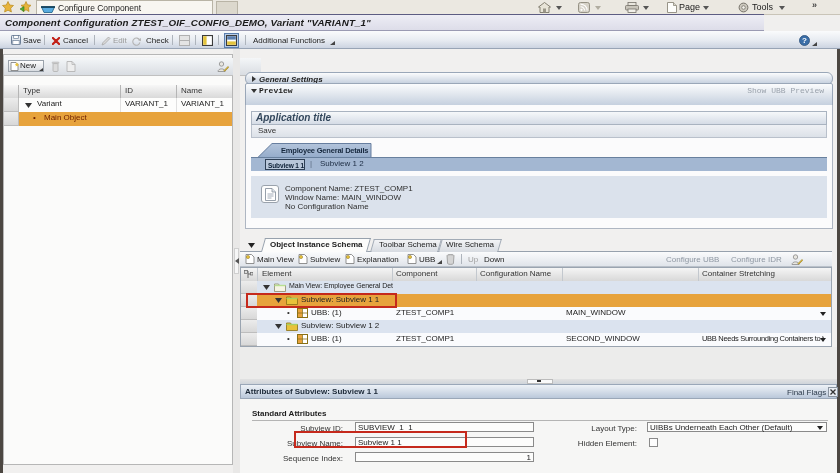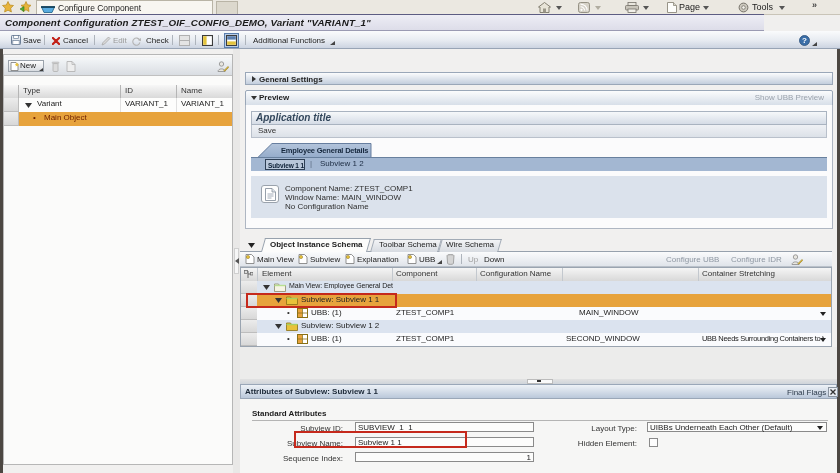--- a/index.html
+++ b/index.html
@@ -124,21 +124,21 @@
 <div class="abs" style="left:0;top:49px;width:3px;height:424px;background:#4c4742;"></div>
 <div class="abs" style="left:837px;top:49px;width:3px;height:424px;background:#4c4742;"></div>
 
 <div class="abs" style="left:3px;top:54px;width:230px;height:411px;background:#fbfbfa;border:1px solid #b6b6b6;box-sizing:border-box;">
   <div class="abs" style="left:0;top:0;width:228px;height:13px;background:linear-gradient(#fafafa,#d6d6d6);border-bottom:1px solid #b0b0b0;">
     <div class="abs b" style="left:5px;top:1px;color:#1c1c1c;">Navigation</div>
     <svg class="abs" style="left:216px;top:2px" width="9" height="9" viewBox="0 0 9 9">
           <path d="M1.5,1.5 L7.5,7.5 M7.5,1.5 L1.5,7.5" stroke="#333" stroke-width="1.6"></path>
         </svg>
   </div>
-  <div class="abs" style="left:0;top:3px;width:228px;height:17px;background:linear-gradient(#f4f6f8,#d9dde2);border-bottom:1px solid #c0c0c0;">
+  <div class="abs" style="left:0;top:3px;width:228px;height:17px;background:linear-gradient(#f4f6f8,#d9dde2);border-bottom:1px solid #c0c0c0;padding-left:29px;">
     <div class="abs" style="left:4px;top:2px;width:36px;height:12px;background:linear-gradient(#fdfdfd,#d8dce1);border:1px solid #9aa2ab;box-sizing:border-box;">
       <svg class="abs" style="left:1px;top:1px" width="9" height="9" viewBox="0 0 9 9">
             <path d="M1,0.5 L6,0.5 L8,2.5 L8,8.5 L1,8.5 Z" fill="#fff" stroke="#777" stroke-width="0.8"></path>
             <polygon points="6.8,0.3 7.6,1.8 9,2 8,3 8.3,4.4 6.9,3.7 5.6,4.4 5.9,3 4.8,2 6.2,1.8" fill="#e8c23a"></polygon>
           </svg>
       <div class="abs" style="left:11px;top:0px;">New</div>
       <svg class="abs" style="left:30px;top:7px" width="4" height="3" viewBox="0 0 4 3">
             <polygon points="0,3 4,3 4,0" fill="#3a3a3a"></polygon>
           </svg>
     </div>
@@ -182,28 +182,28 @@
   </div>
 </div>
 
 <div class="abs" style="left:233px;top:49px;width:7px;height:424px;background:#e9e8e7;"></div>
 <div class="abs" style="left:234px;top:248px;width:5px;height:26px;background:#f6f6f6;border:1px solid #cfcfcf;box-sizing:border-box;"></div>
 <svg class="abs" style="left:235px;top:258px" width="4" height="6" viewBox="0 0 4 6">
       <polygon points="4,0 4,6 0,3" fill="#555"></polygon>
     </svg>
 
 
-<div class="abs" style="left:245px;top:72px;width:588px;height:13px;background:linear-gradient(#fbfcfd,#c3cedd);border:1px solid #9aa7b8;border-radius:0;box-sizing:border-box;">
+<div class="abs" style="left:245px;top:72px;width:588px;height:13px;background:linear-gradient(#fbfcfd,#c3cedd);border:1px solid #9aa7b8;border-radius:6px;box-sizing:border-box;font-style:italic;">
   <svg class="abs" style="left:6px;top:3px" width="4" height="6" viewBox="0 0 4 6">
         <polygon points="0,0 4,3 0,6" fill="#333"></polygon>
       </svg>
   <div class="abs b" style="left:13px;top:2px;color:#1e1e1e;">General Settings</div>
 </div>
 
-<div class="abs" style="left:245px;top:90px;width:588px;height:24px;background:linear-gradient(#fbfcfd,#c3cedd);border:1px solid #9aa7b8;border-radius:2px 2px 0 0;box-sizing:border-box;">
+<div class="abs" style="left:245px;top:83px;width:588px;height:24px;background:linear-gradient(#fbfcfd,#c3cedd);border:1px solid #9aa7b8;border-radius:2px 2px 0 0;box-sizing:border-box;font-family:Liberation Mono, monospace;">
   <svg class="abs" style="left:5px;top:5px" width="6" height="4" viewBox="0 0 6 4">
         <polygon points="0,0 6,0 3,4" fill="#333"></polygon>
       </svg>
   <div class="abs b" style="left:13px;top:2px;color:#1e1e1e;">Preview</div>
   <div class="abs" style="right:8px;top:2px;color:#9aa2ac;">Show UBB Preview</div>
 </div>
 <div class="abs" style="left:245px;top:105px;width:588px;height:124px;background:#fbfbfc;border:1px solid #aeb6c2;border-top:none;box-sizing:border-box;">
   <div class="abs" style="left:5px;top:6px;width:576px;height:14px;background:linear-gradient(#f6f8fa,#d5dce6);border:1px solid #a9b3c0;box-sizing:border-box;">
     <div class="abs" style="left:4px;top:0px;font-size:10px;font-weight:bold;font-style:italic;color:#33475c;">Application title</div>
   </div>
@@ -340,21 +340,21 @@
     <div class="abs" style="left:0;top:0;width:16px;height:12px;background:linear-gradient(#ececec,#d8d8d8);border-bottom:1px solid #bdbdbd;"></div>
     <div class="abs" style="left:46px;top:1px;font-size:8px;color:#333;">•</div>
     <svg class="abs" style="left:56px;top:1px" width="11" height="10" viewBox="0 0 11 10">
           <rect x="0.5" y="0.5" width="10" height="9" fill="#fff" stroke="#8a7014" stroke-width="1"></rect>
           <rect x="1" y="1" width="4" height="8" fill="#e8a33c"></rect>
           <line x1="5.5" y1="1" x2="5.5" y2="9" stroke="#8a7014" stroke-width="0.8"></line>
           <line x1="1" y1="5" x2="10" y2="5" stroke="#8a7014" stroke-width="0.8"></line>
         </svg>
     <div class="abs" style="left:70px;top:1px;">UBB: (1)</div>
     <div class="abs" style="left:155px;top:1px;">ZTEST_COMP1</div>
-    <div class="abs" style="left:338px;top:1px;">MAIN_WINDOW</div>
+    <div class="abs" style="left:325px;top:1px;">MAIN_WINDOW</div>
     <svg class="abs" style="left:579px;top:5px" width="6" height="4" viewBox="0 0 6 4">
           <polygon points="0,0 6,0 3,4" fill="#222"></polygon>
         </svg>
   </div>
   <div class="abs" style="left:0;top:52px;width:590px;height:13px;background:#dbe3ef;">
     <div class="abs" style="left:0;top:0;width:16px;height:12px;background:linear-gradient(#ececec,#d8d8d8);border-bottom:1px solid #bdbdbd;"></div>
     <svg class="abs" style="left:34px;top:4px" width="7" height="5" viewBox="0 0 7 5">
           <polygon points="0,0 7,0 3.5,5" fill="#333"></polygon>
         </svg>
     <svg class="abs" style="left:45px;top:1px" width="12" height="10" viewBox="0 0 12 10">

